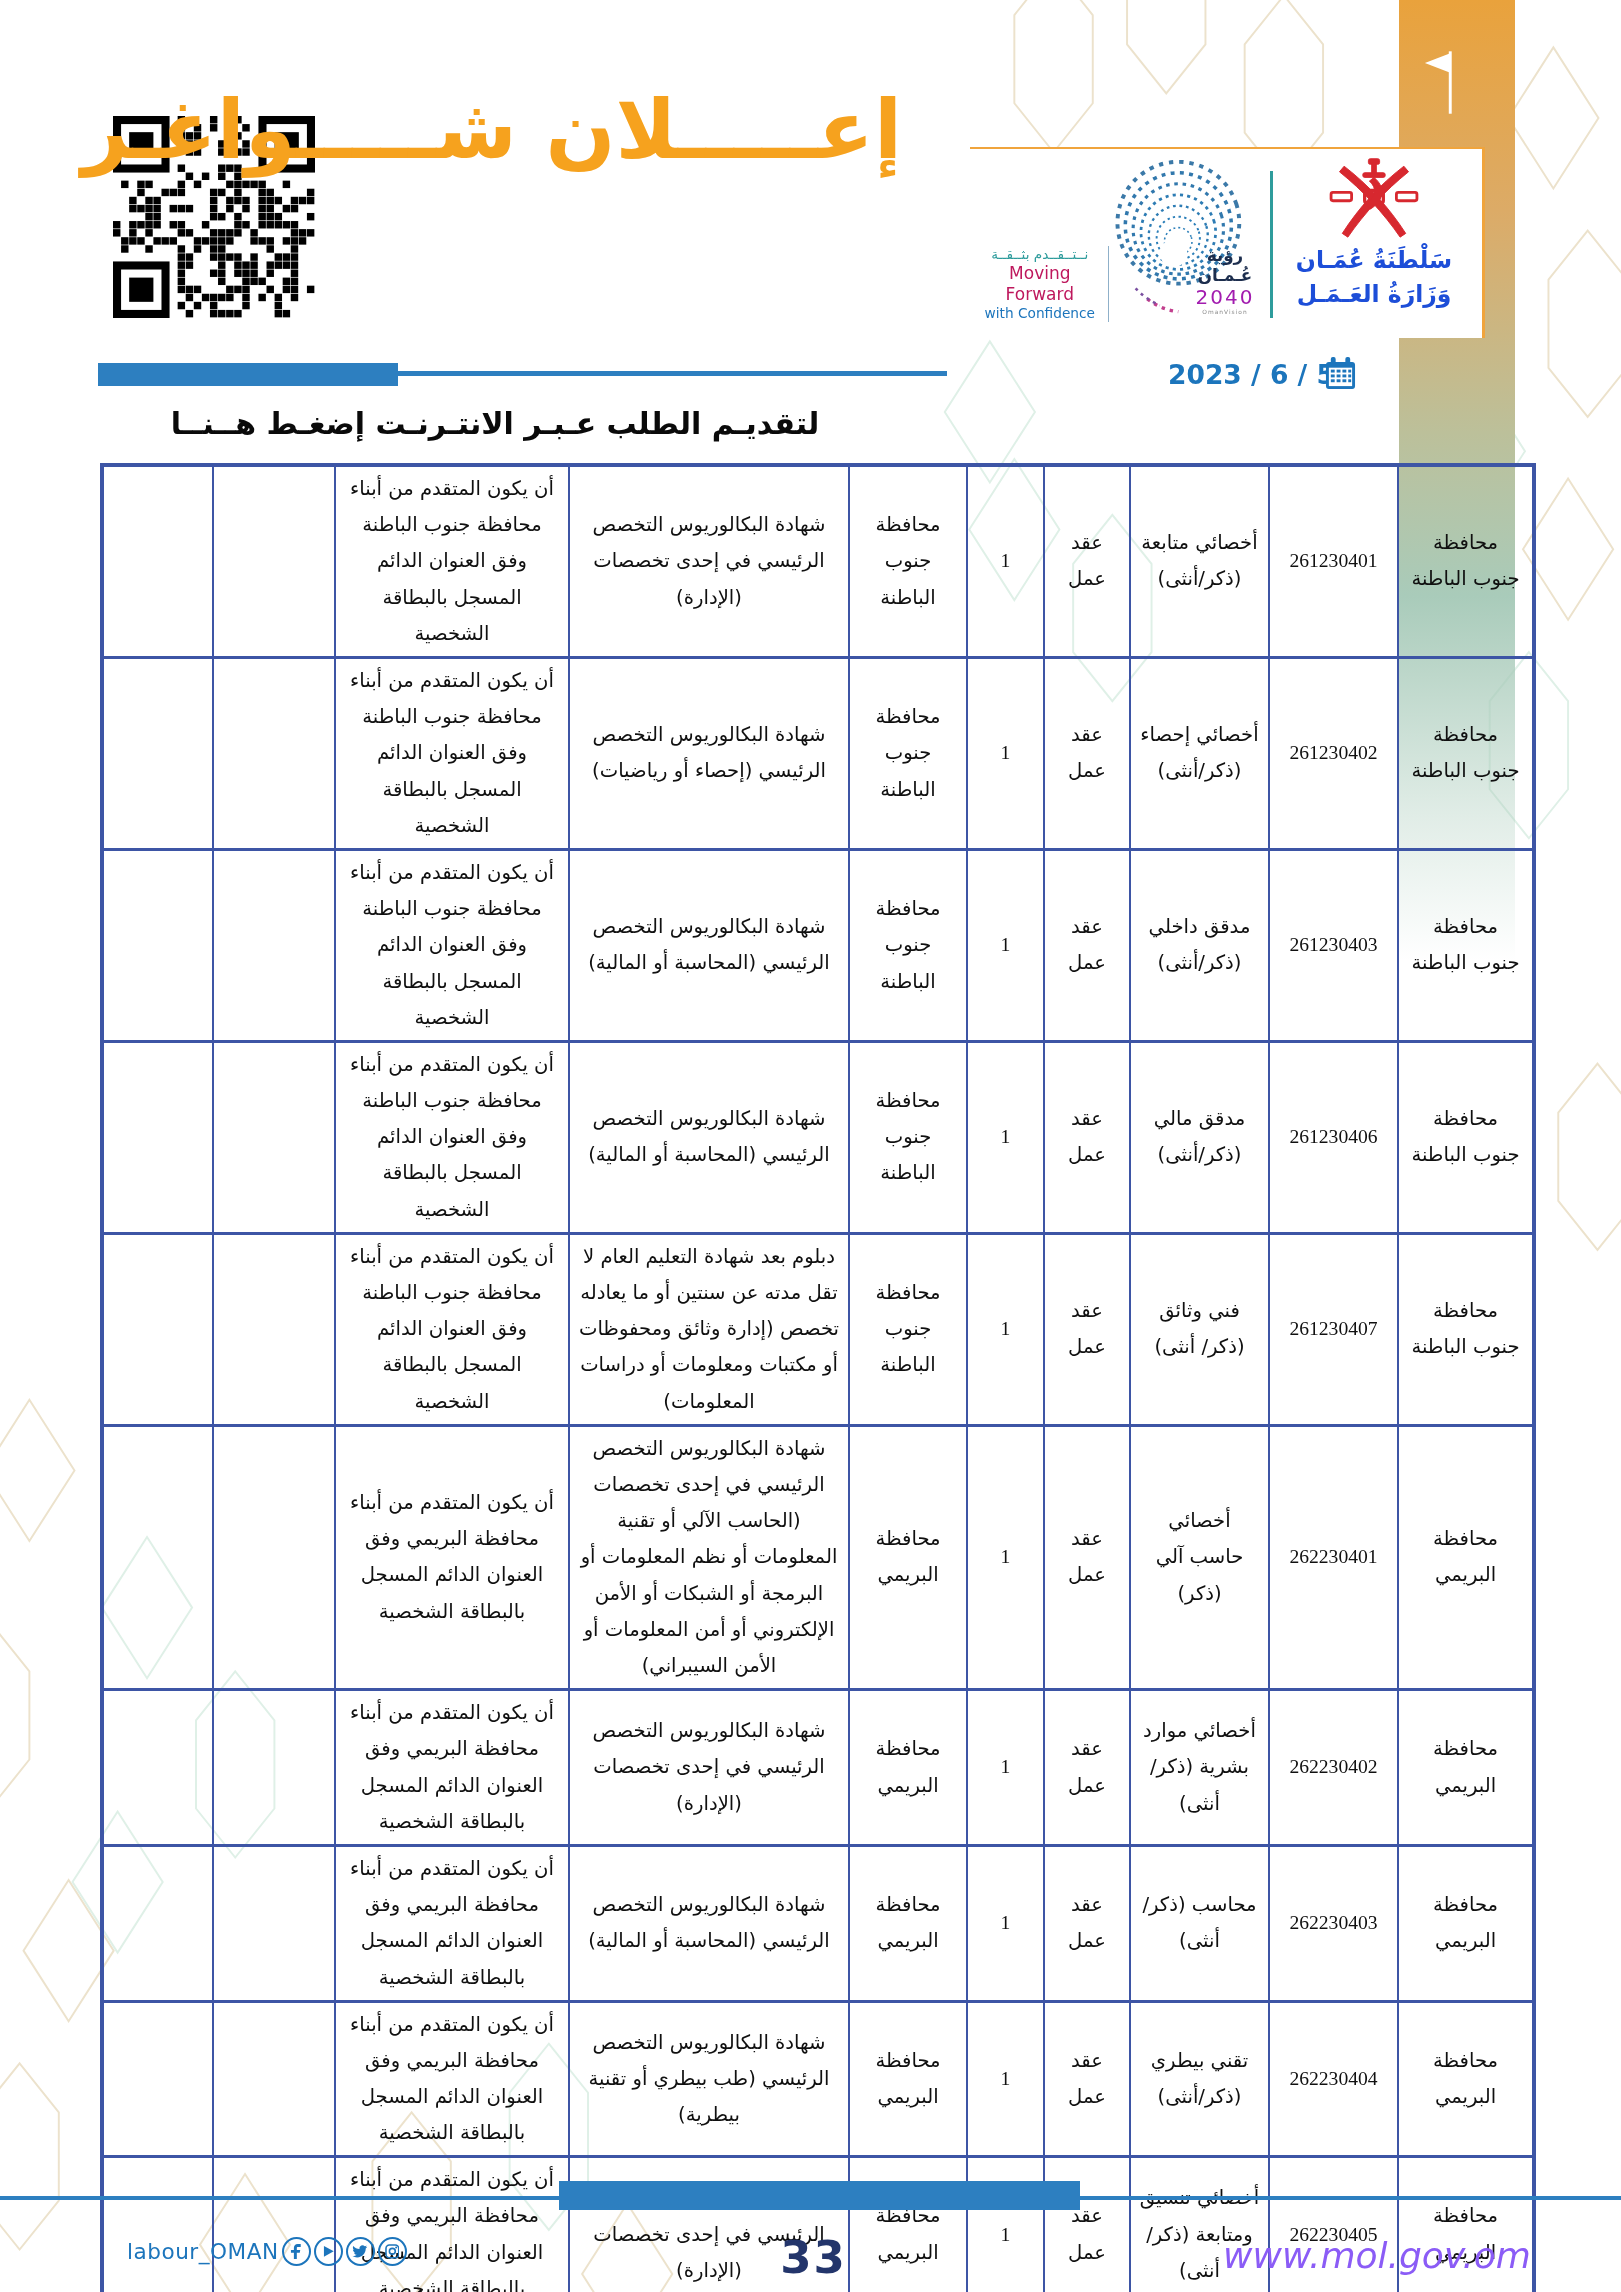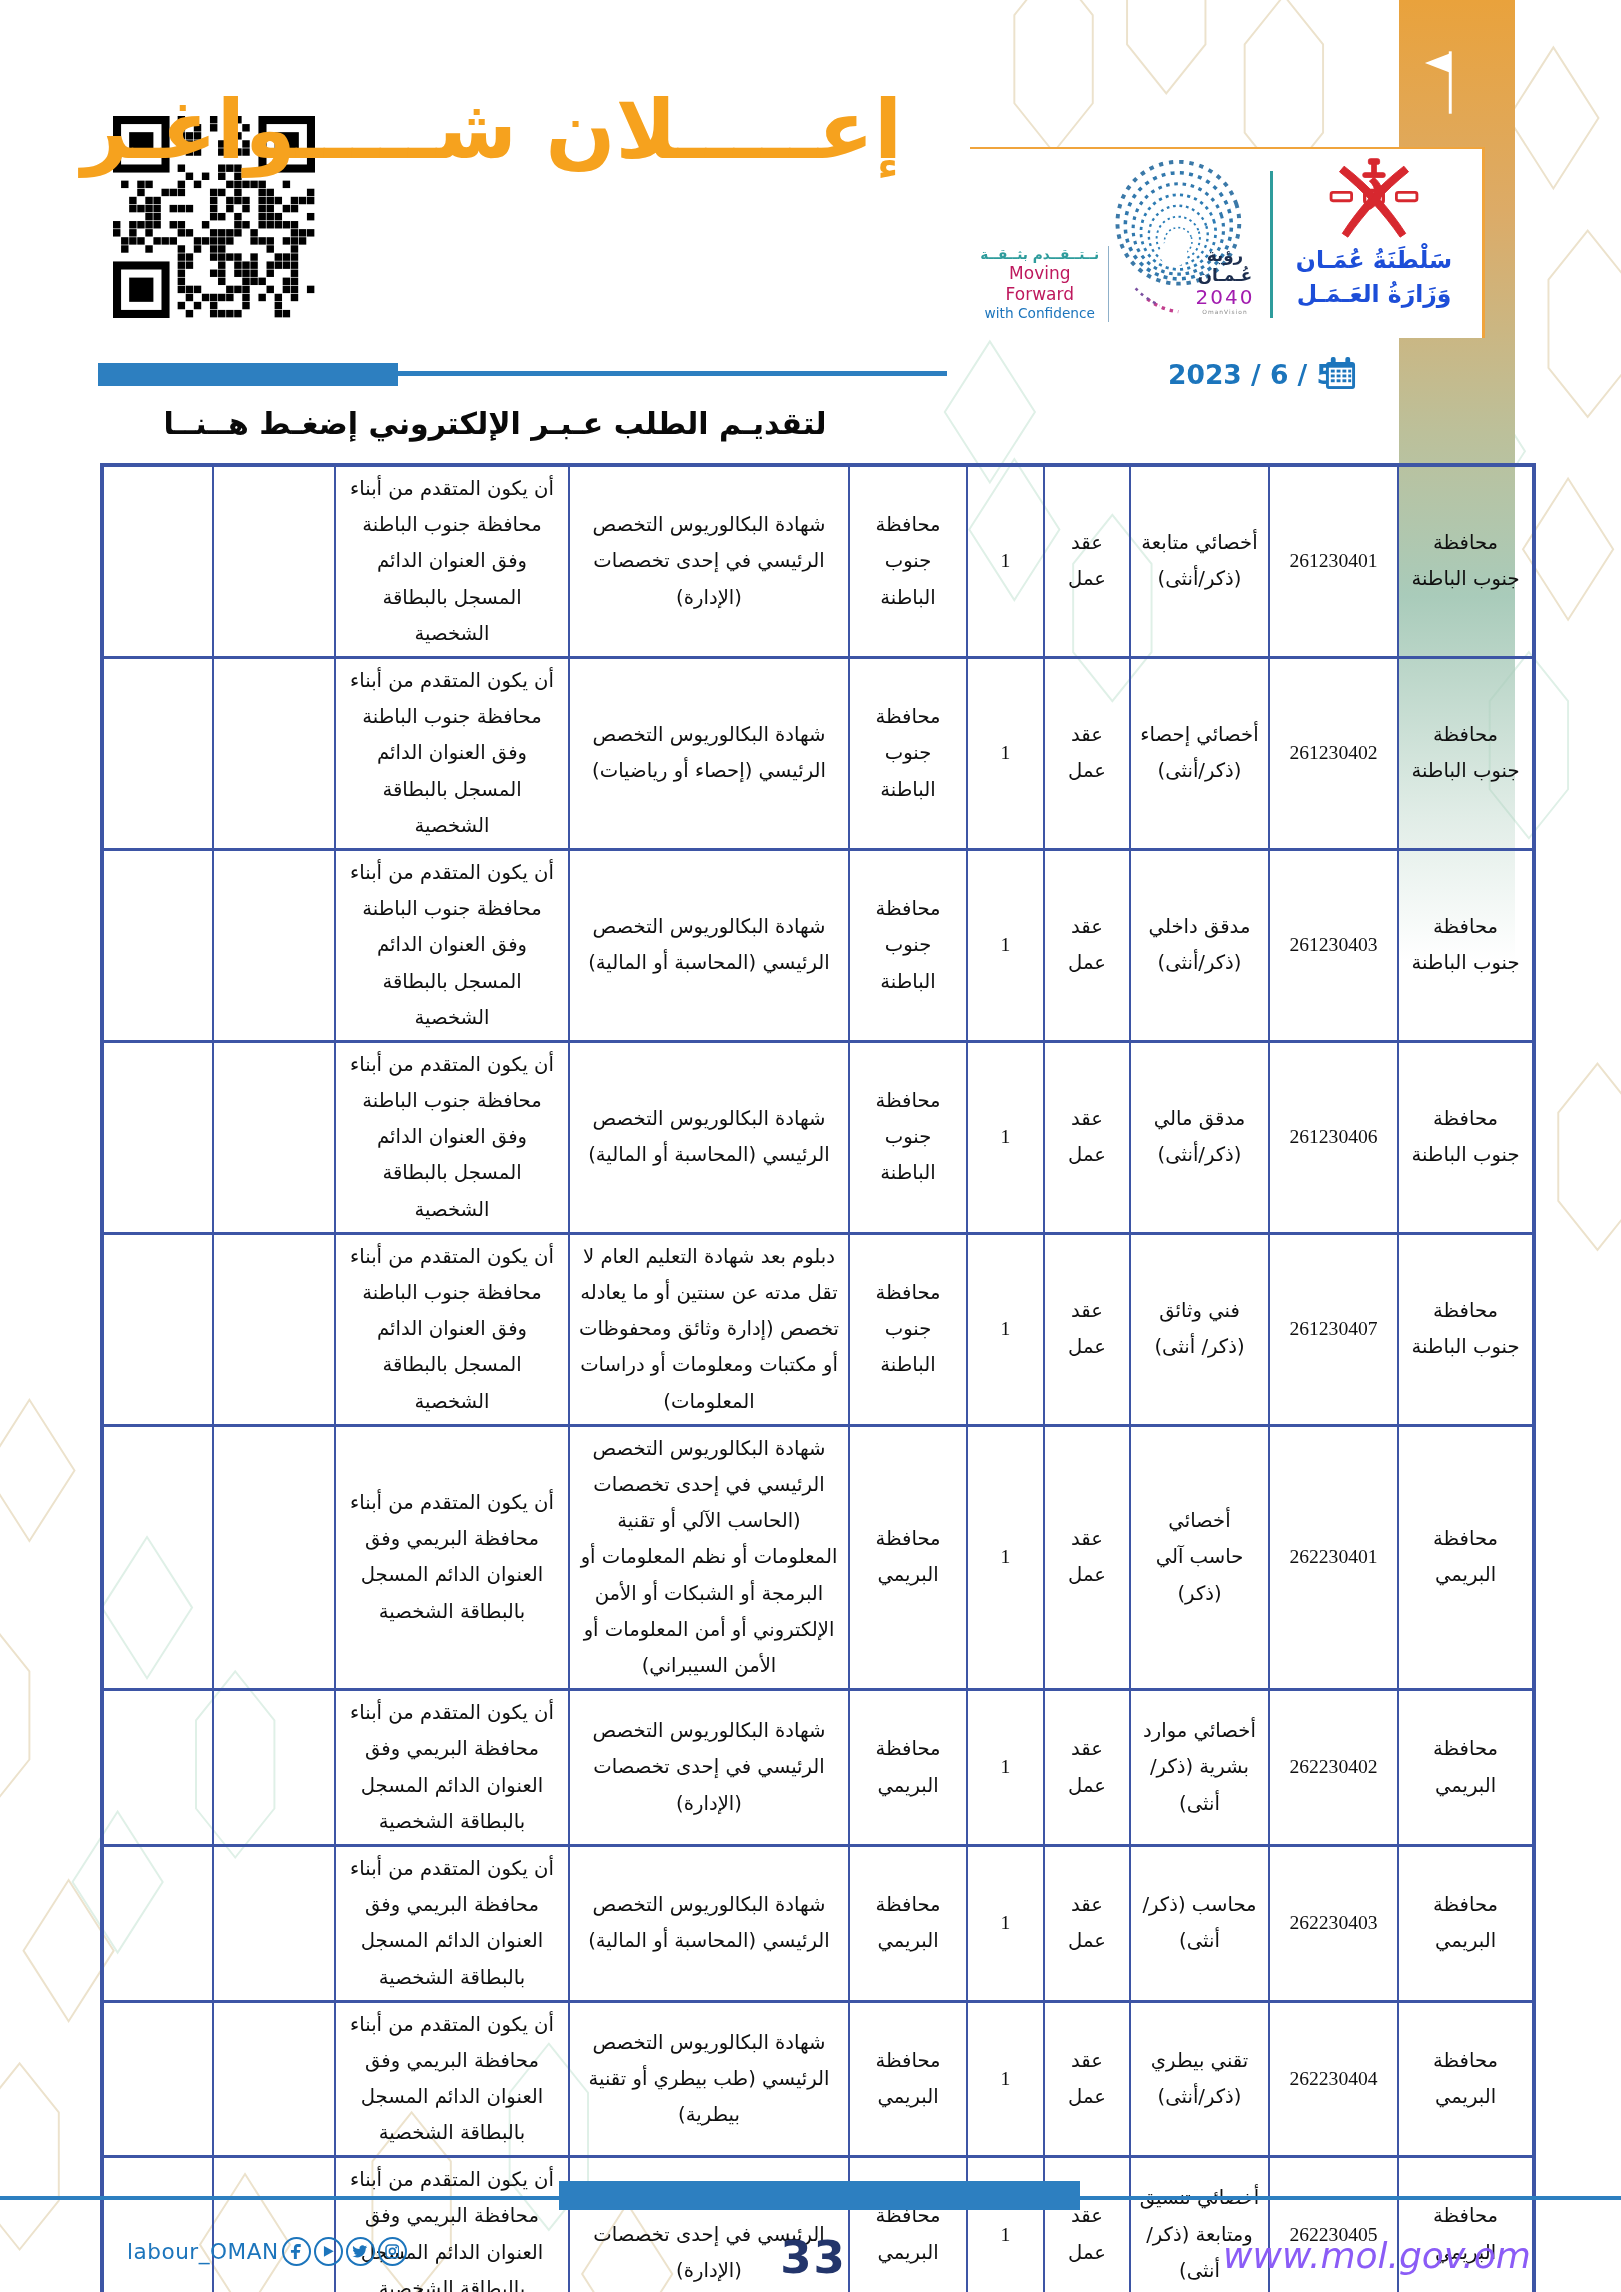--- a/index.html
+++ b/index.html
@@ -13,21 +13,21 @@
   
   #qr{position:absolute;left:113px;top:116px;width:202px;height:202px;z-index:3;}
   #title1{position:absolute;left:289px;top:82px;width:613px;z-index:3;direction:rtl;text-align:center;
           font-size:82px;font-weight:bold;color:#f6a21e;letter-spacing:-1px;white-space:nowrap;}
   #title2{position:absolute;left:299px;top:233px;width:480px;z-index:3;direction:rtl;text-align:center;
           font-size:59px;font-weight:bold;color:#1c75bc;white-space:nowrap;}
   #logo-card{position:absolute;left:970px;top:147px;width:512px;height:189px;background:#fff;z-index:2;
              border-top:2.9px solid #f0a43c;border-right:3.9px solid #f0a43c;}
   .vn-tag{position:absolute;left:9.8px;bottom:15.7px;width:120px;text-align:center;line-height:1.25;
           border-right:1.5px solid #8fb0c9;padding-right:7.8px;}
-  .vn-tag .t1{color:#2e9c9c;font-size:13.7px;font-weight:bold;direction:rtl;}
+  .vn-tag .t1{color:#2e9c9c;font-size:13.7px;font-weight:normal;direction:rtl;}
   .vn-tag .t2{color:#be185d;font-size:17px;}
   .vn-tag .t3{color:#1c75bc;font-size:13.7px;font-weight:normal;}
   #spiral{position:absolute;left:125px;top:7.8px;}
   .vn-name{position:absolute;left:208px;top:96px;width:94px;text-align:center;direction:rtl;z-index:2;}
   .vn-name .n1{font-size:16.7px;font-weight:bold;color:#1d2e4e;}
   .vn-name .n2{font-size:20px;font-weight:normal;color:#a21caf;letter-spacing:2px;}
   .vn-name .n3{font-size:5.9px;color:#8a8a8a;letter-spacing:1px;}
   .vn-divider{position:absolute;left:300px;top:21.6px;width:2.9px;height:147px;background:#2e9c9c;}
   .mn-block{position:absolute;left:310px;top:5.9px;width:188px;text-align:center;}
   .mn-block .cal{font-size:23.5px;font-weight:bold;color:#1d4ed8;line-height:1.45;direction:rtl;white-space:nowrap;}
@@ -397,21 +397,21 @@
         <rect x="24" y="20" width="3" height="3"></rect>
       <rect x="6" y="25" width="4" height="3"></rect>
         <rect x="12" y="25" width="4" height="3"></rect>
         <rect x="18" y="25" width="4" height="3"></rect>
         <rect x="24" y="25" width="3" height="3"></rect>
     </g>
   </svg>
 
   <div id="bar1"></div>
   <div id="bar2"></div>
-  <div id="apply">لتقديـم الطلب عـبـر الإلكتروني إضغـط هــنــا</div>
+  <div id="apply">لتقديـم الطلب عـبـر الانتـرنـت إضغـط هــنــا</div>
 
   <table id="vtable">
     <colgroup>
       <col style="width:136px">
         <col style="width:129px">
         <col style="width:139px">
         <col style="width:86px">
       <col style="width:77px">
         <col style="width:118px">
         <col style="width:280px">

